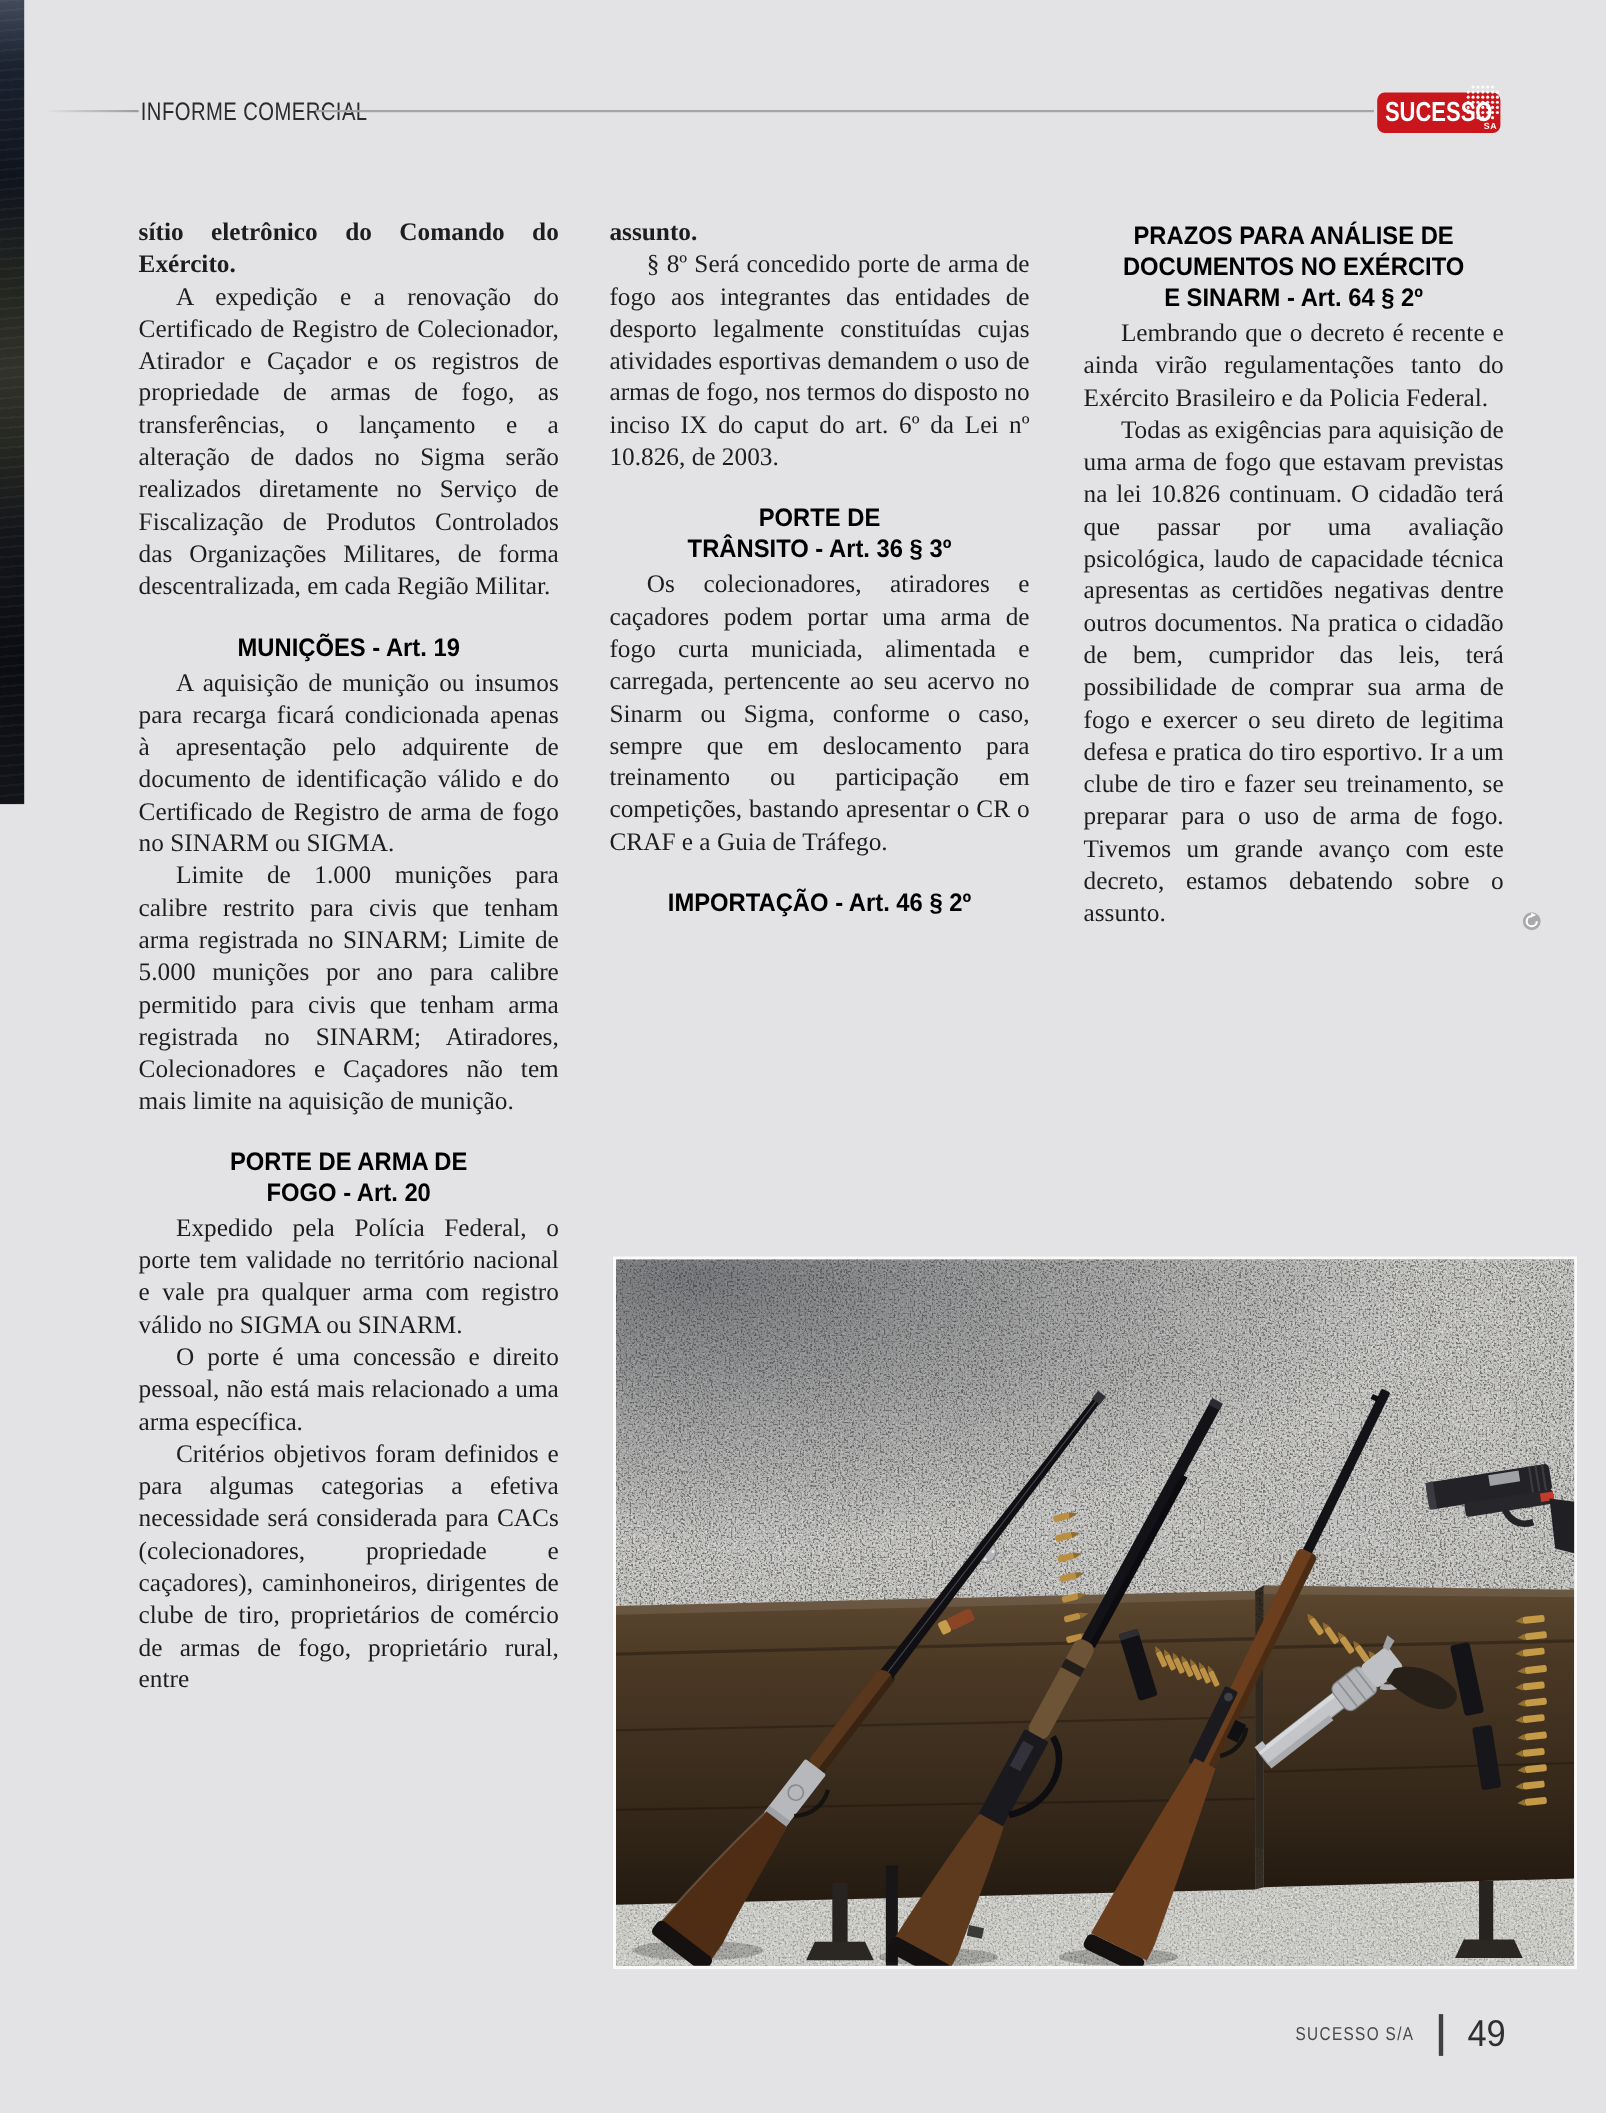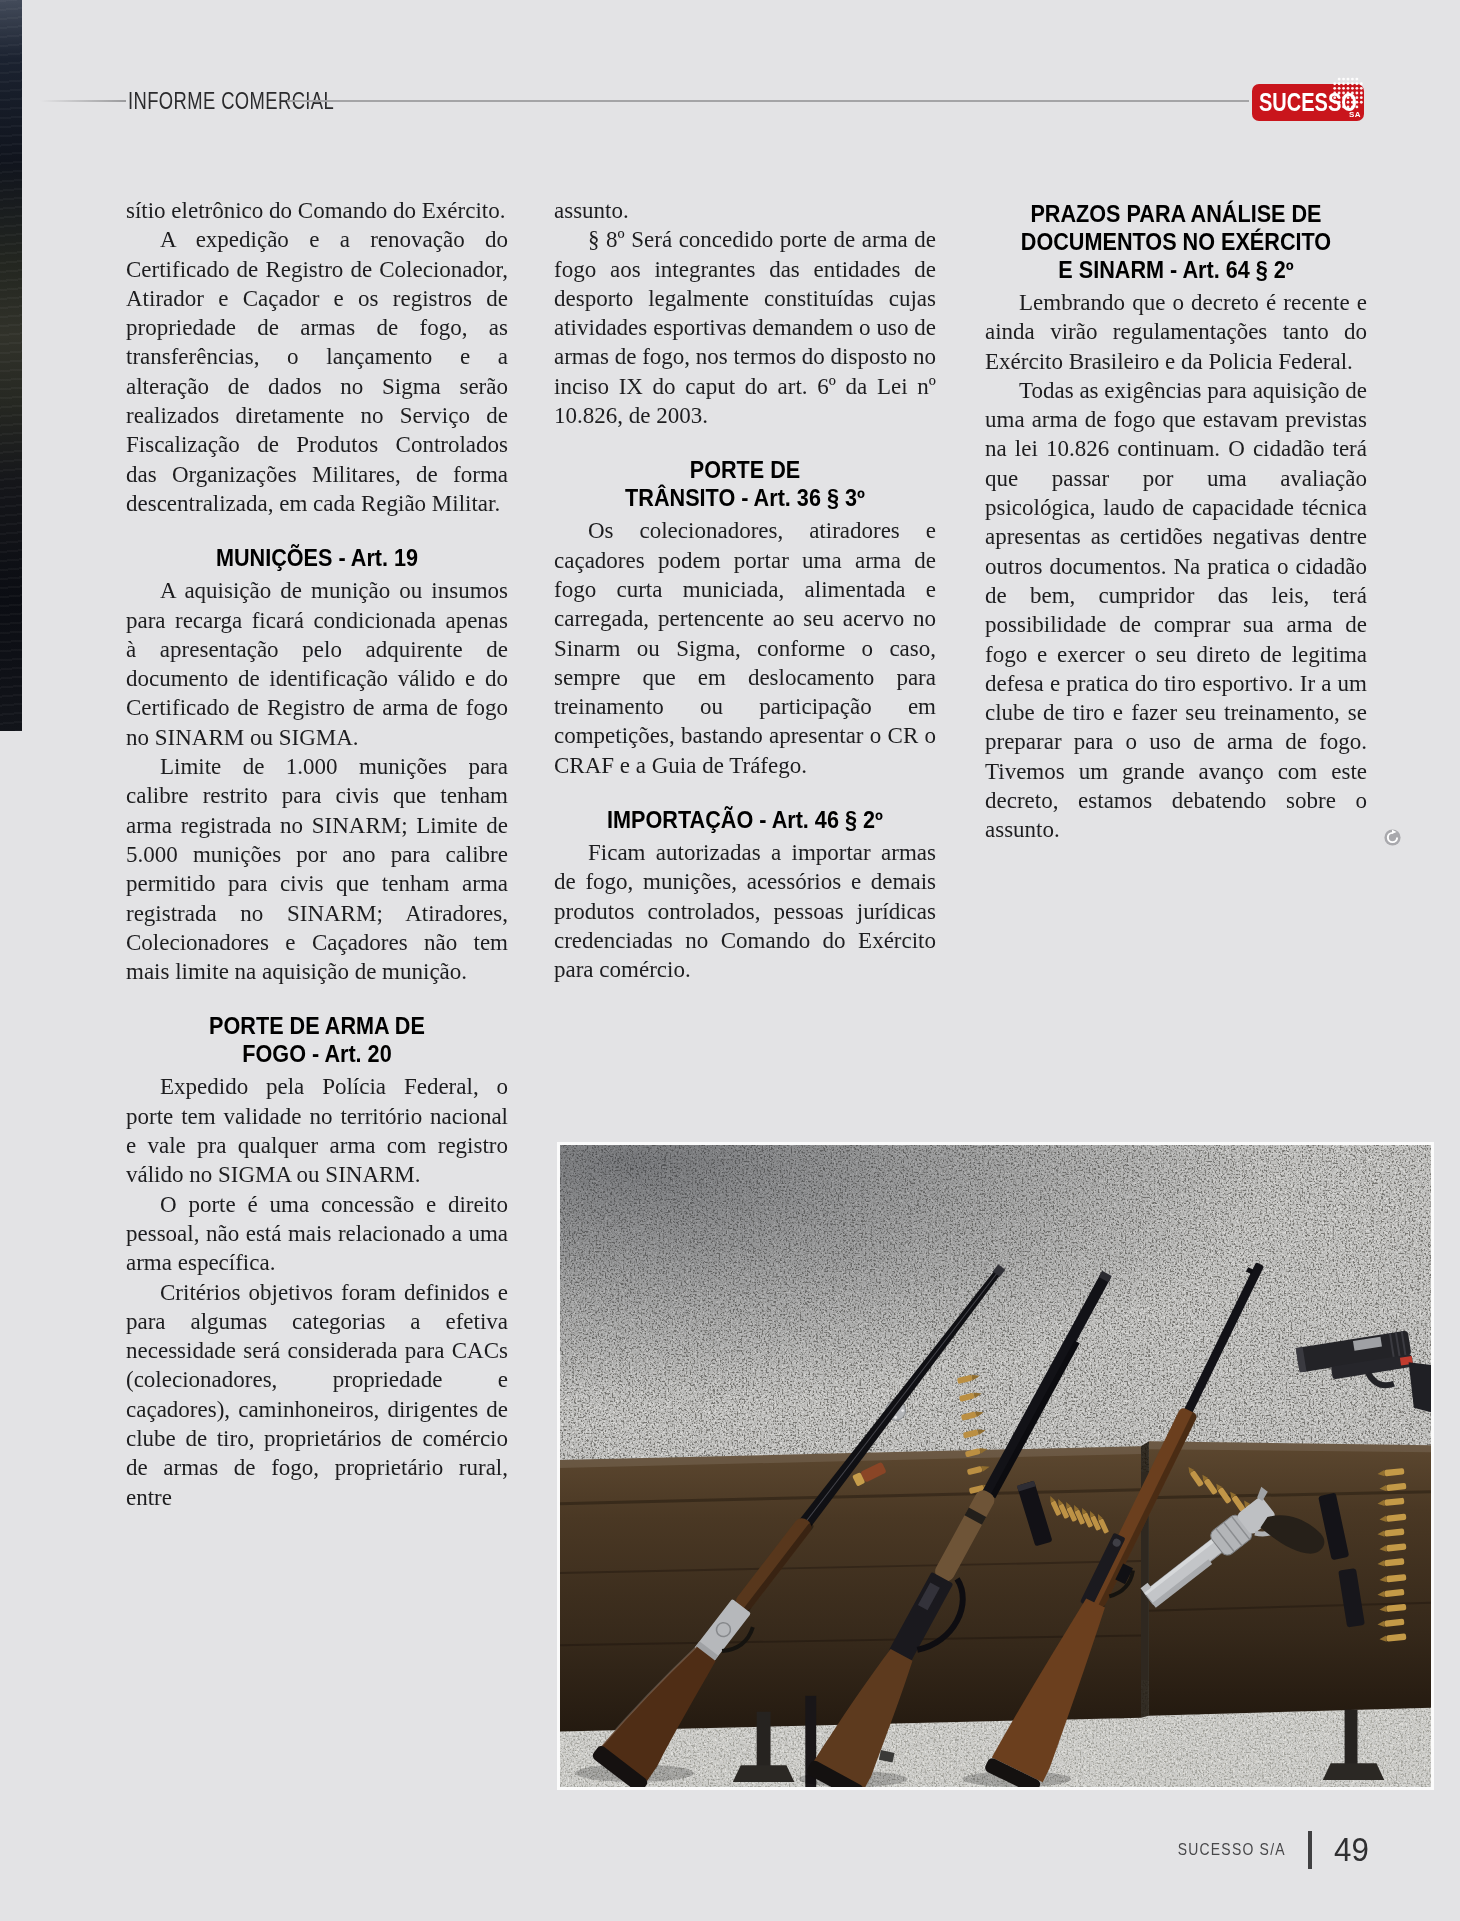--- a/index.html
+++ b/index.html
@@ -39,21 +39,21 @@
     position:absolute;right:3px;bottom:2px;color:#fff;font-family:"Liberation Sans",sans-serif;
     font-weight:700;font-size:8px;letter-spacing:.5px;padding-left:16px;
   }
   
   .col{
     position:absolute;top:196px;width:382px;text-align:justify;
     font-size:23px;line-height:29.3px;
   }
   .col.c1{left:126px}.col.c2{left:554px}.col.c3{left:985px}
   .para{margin:0;text-indent:34px;}
-  .para.no-indent{text-indent:0;}
+  .para.no-indent{text-indent:0;font-weight:bold;}
   .heading{
     font-family:"Liberation Sans",sans-serif;font-weight:700;color:#000;
     font-size:23px;line-height:28px;text-align:center;margin:26px 0 4px;
     white-space:pre-line;transform:scaleX(.94);transform-origin:center;
   }
   .heading:first-child{margin-top:4px;}
   .end-mark{display:inline-block;width:17px;height:17px;margin-left:8px;vertical-align:-2px;float:right;margin-top:9px;}
   
   .photo{
     position:absolute;left:557px;top:1142px;width:877px;height:648px;
@@ -145,21 +145,20 @@
       <p class="para">O porte é uma concessão e direito pessoal, não está mais relacionado a uma arma específica.</p>
       <p class="para">Critérios objetivos foram definidos e para algumas categorias a efetiva necessidade será considerada para CACs (colecionadores, propriedade e caçadores), caminhoneiros, dirigentes de clube de tiro, proprietários de comércio de armas de fogo, proprietário rural, entre</p>
     </div>
   <div class="col c2">
       <p class="para no-indent">assunto.</p>
       <p class="para">§ 8º Será concedido porte de arma de fogo aos integrantes das entidades de desporto legalmente constituídas cujas atividades esportivas demandem o uso de armas de fogo, nos termos do disposto no inciso IX do caput do art. 6º da Lei nº 10.826, de 2003.</p>
       <h3 class="heading">PORTE DE
 TRÂNSITO - Art. 36 § 3º</h3>
       <p class="para">Os colecionadores, atiradores e caçadores podem portar uma arma de fogo curta municiada, alimentada e carregada, pertencente ao seu acervo no Sinarm ou Sigma, conforme o caso, sempre que em deslocamento para treinamento ou participação em competições, bastando apresentar o CR o CRAF e a Guia de Tráfego.</p>
       <h3 class="heading">IMPORTAÇÃO - Art. 46 § 2º</h3>
-      <p class="para">Ficam autorizadas a importar armas de fogo, munições, acessórios e demais produtos controlados, pessoas jurídicas credenciadas no Comando do Exército para comércio.</p>
     </div>
   <div class="col c3">
       <h3 class="heading">PRAZOS PARA ANÁLISE DE
 DOCUMENTOS NO EXÉRCITO
 E SINARM - Art. 64 § 2º</h3>
       <p class="para">Lembrando que o decreto é recente e ainda virão regulamentações tanto do Exército Brasileiro e da Policia Federal.</p>
       <p class="para">Todas as exigências para aquisição de uma arma de fogo que estavam previstas na lei 10.826 continuam. O cidadão terá que passar por uma avaliação psicológica, laudo de capacidade técnica apresentas as certidões negativas dentre outros documentos. Na pratica o cidadão de bem, cumpridor das leis, terá possibilidade de comprar sua arma de fogo e exercer o seu direto de legitima defesa e pratica do tiro esportivo. Ir a um clube de tiro e fazer seu treinamento, se preparar para o uso de arma de fogo. Tivemos um grande avanço com este decreto, estamos debatendo sobre o assunto.<span class="end-mark"><svg viewBox="0 0 20 20" width="17" height="17">
             <circle cx="10" cy="10" r="9.5" fill="#a9a9ad"></circle>
             <path d="M10 3.4 a6.6 6.6 0 1 0 6.6 6.6 h-2.3 a4.3 4.3 0 1 1 -4.3 -4.3 z" fill="#ffffff"></path>
             <path d="M9.4 0.9 l5.4 2.5 -5.4 2.6 z" fill="#ffffff"></path>

